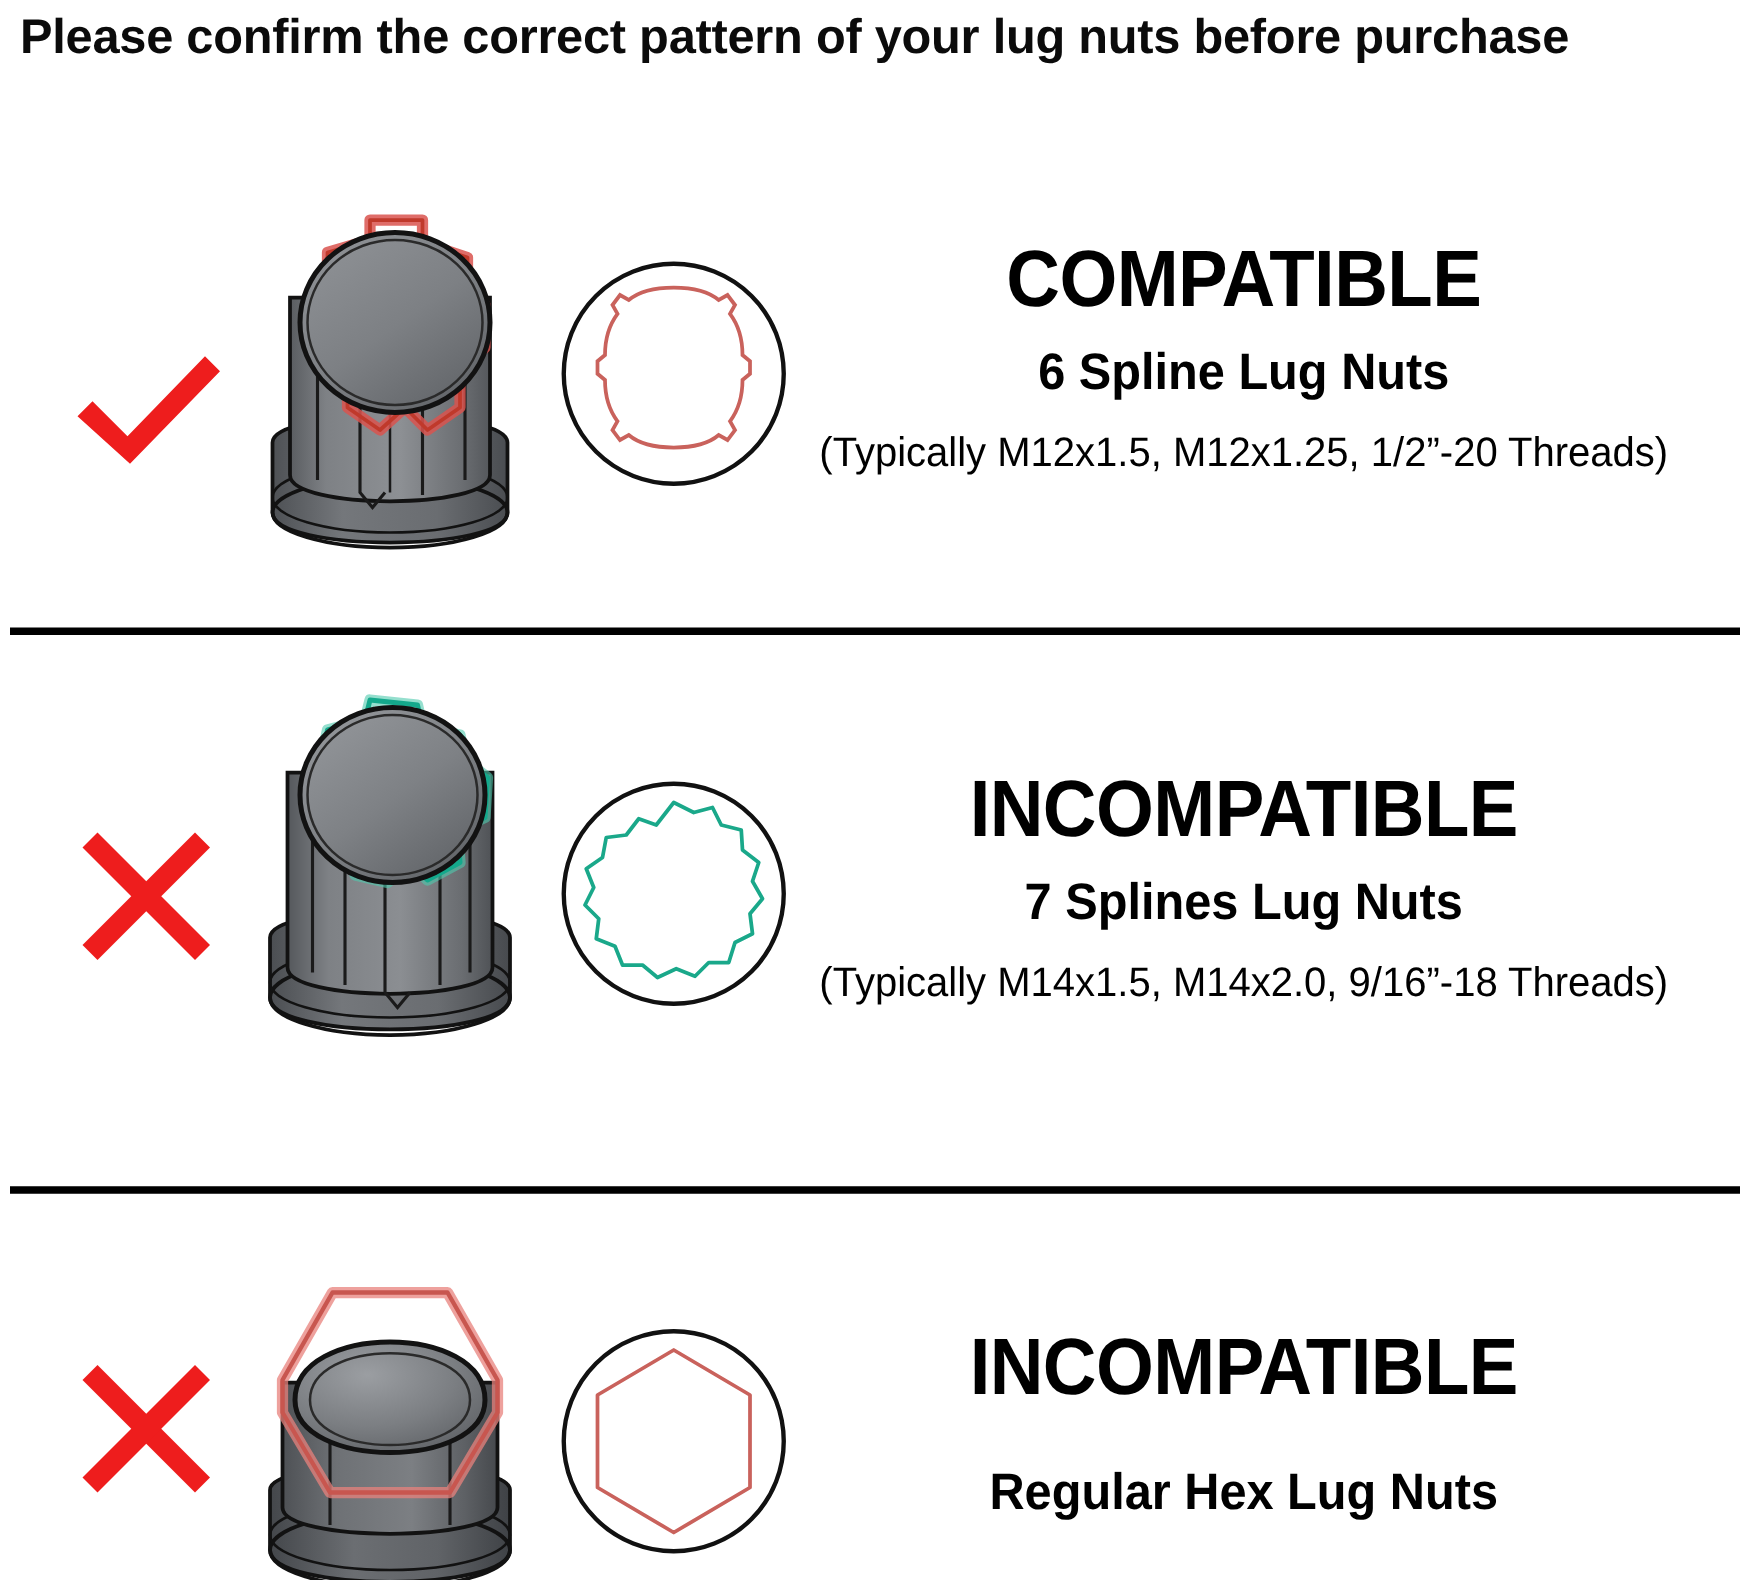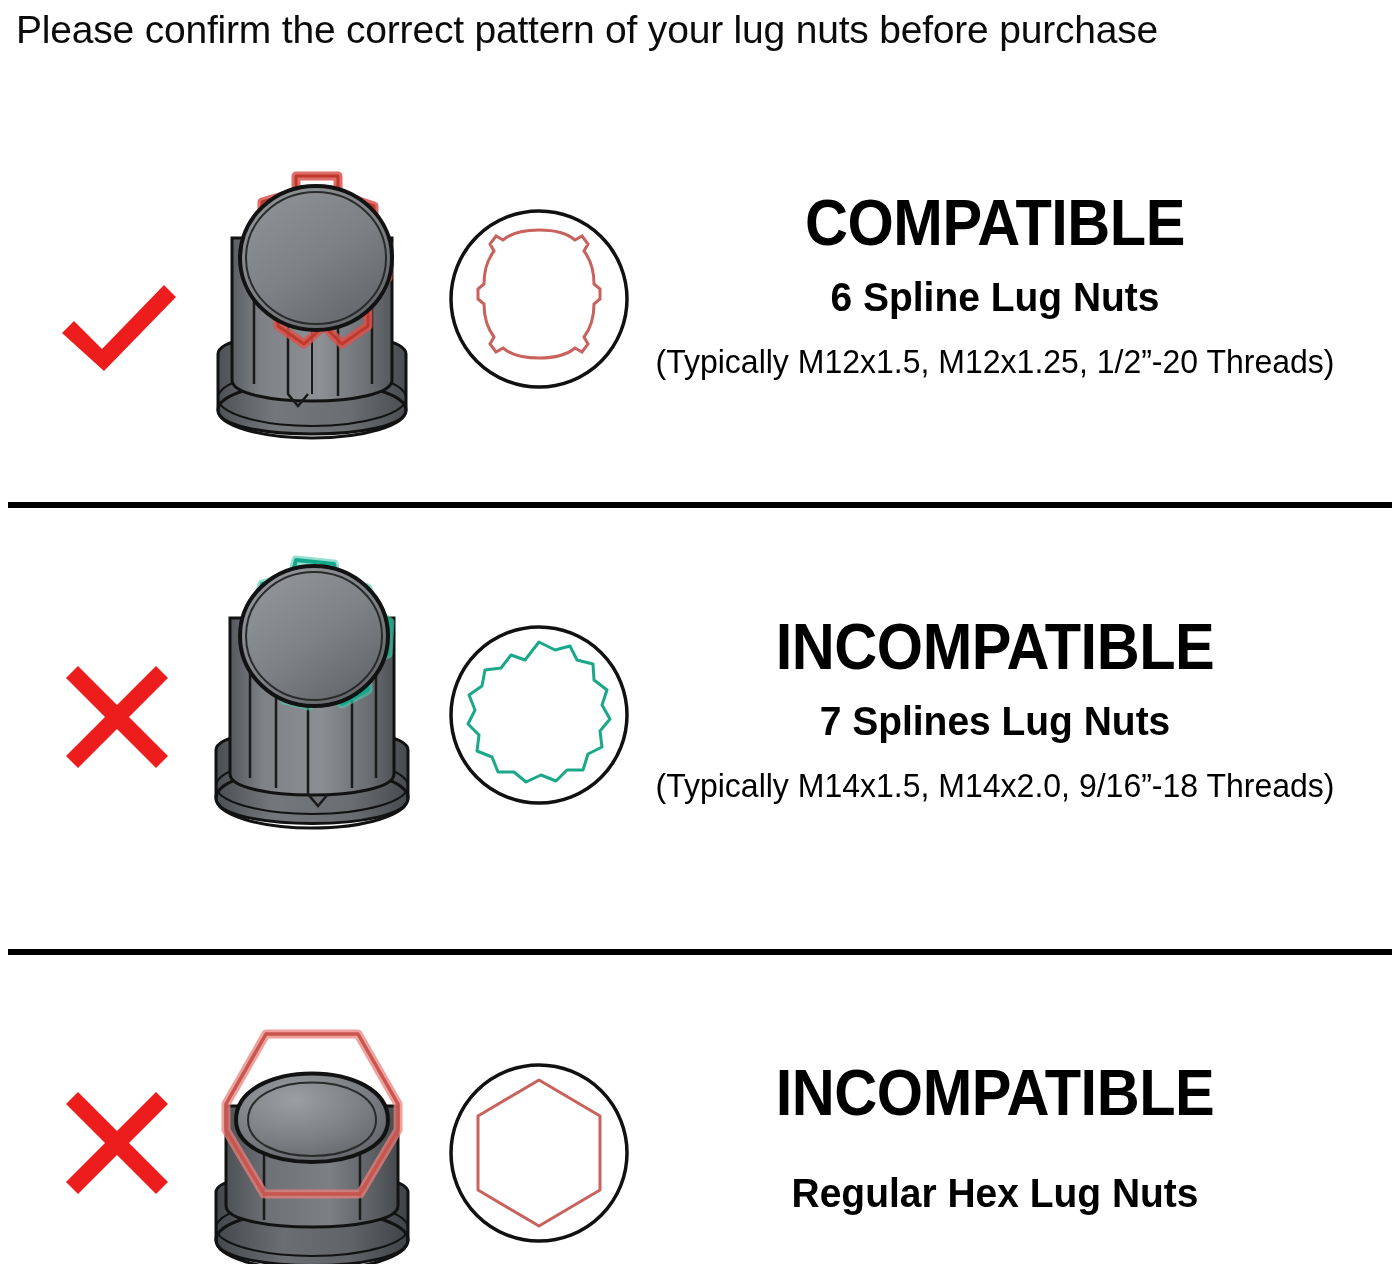--- a/index.html
+++ b/index.html
@@ -18,21 +18,21 @@
 
   
   .header {
     position: absolute;
     left: 16px;
     top: 2px;
     width: 1370px;
     height: 56px;
     font-size: 39px;
     line-height: 56px;
-    font-weight: 400;
+    font-weight: 700;
     letter-spacing: -0.2px;
     white-space: nowrap;
     color: #0b0b0b;
   }
 
   
   .divider {
     position: absolute;
     left: 8px;
     width: 1384px;

